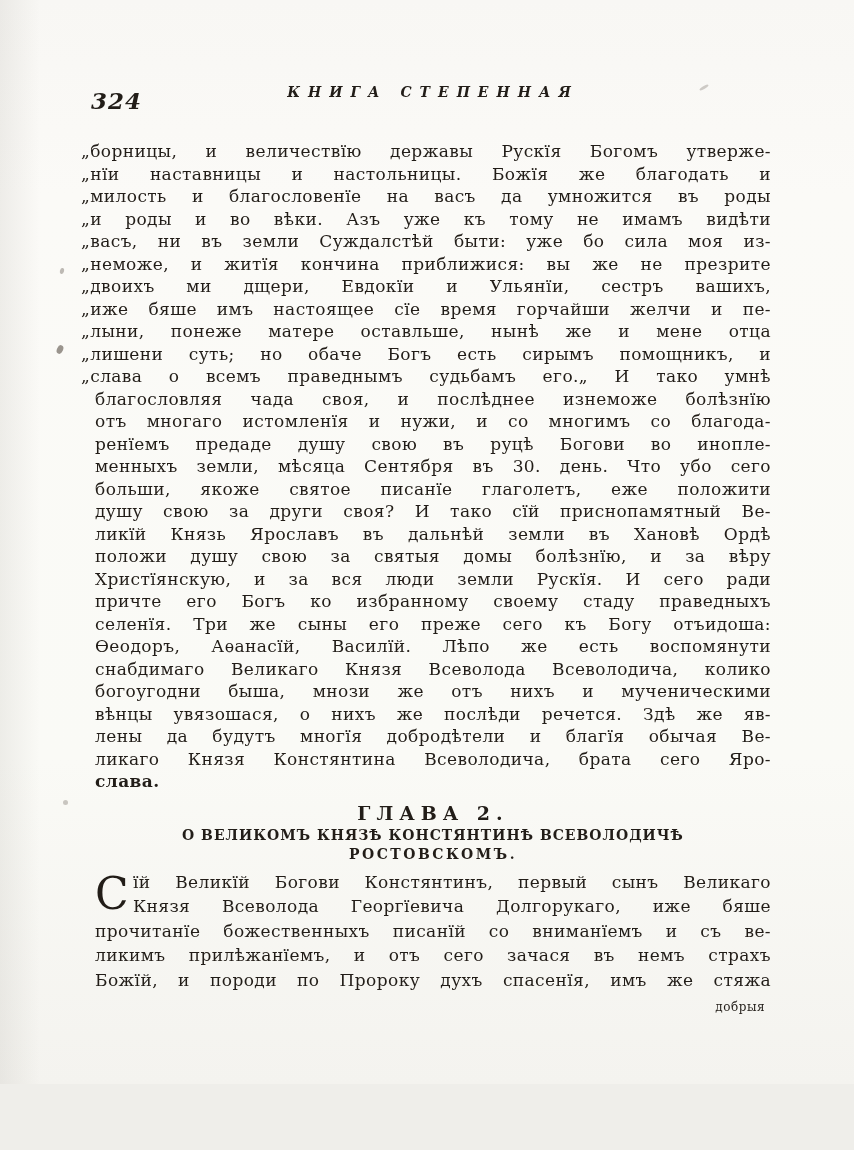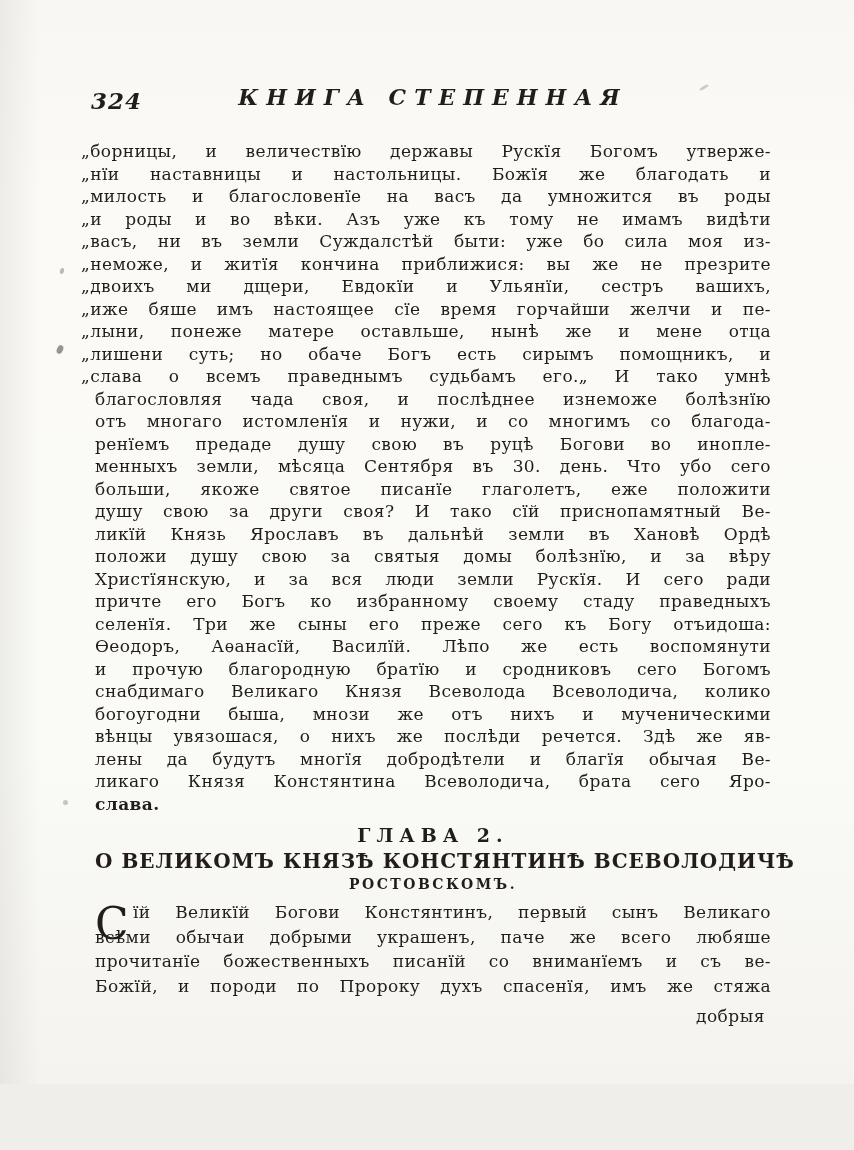--- a/index.html
+++ b/index.html
@@ -8,44 +8,44 @@
     background:#efeeea;
     font-family:"DejaVu Serif", serif;
   }
   .page{
     position:relative;width:854px;height:1084px;overflow:hidden;
     background:linear-gradient(180deg,#f8f7f4 0%,#fbfaf7 18%,#fafaf6 70%,#f4f3ef 100%);
     color:#221d18;
   }
   .running-head{position:absolute;top:84px;left:95px;width:676px;height:30px;}
   .pagenum{position:absolute;left:-4px;top:3px;font-style:italic;font-weight:bold;font-size:23px;letter-spacing:1px;}
-  .head-title{display:block;text-align:center;font-style:italic;font-weight:bold;font-size:22px;letter-spacing:8px;white-space:nowrap;}
+  .head-title{display:block;text-align:center;font-style:italic;font-weight:bold;font-size:14px;letter-spacing:8px;white-space:nowrap;}
 
   .textblock{position:absolute;top:140px;left:95px;width:676px;}
   .line{
     font-size:17px;line-height:22.5px;height:22.5px;overflow:visible;
     text-align:justify;text-align-last:justify;white-space:nowrap0;
     letter-spacing:.4px;word-spacing:2px;
   }
   .line.hang{text-indent:-14px;}
   .line.short{text-align-last:left;font-weight:bold;}
 
   .chapter{text-align:center;margin-top:9px;}
   .kicker{font-size:19px;font-weight:bold;letter-spacing:6px;}
-  .ch-title{font-size:20px;font-weight:bold;letter-spacing:1px;margin-top:3px;white-space:nowrap;}
+  .ch-title{font-size:14px;font-weight:bold;letter-spacing:1px;margin-top:3px;white-space:nowrap;}
   .ch-sub{font-size:14px;font-weight:bold;letter-spacing:2.5px;margin-top:3px;}
 
   .para2{position:relative;margin-top:8px;}
   .para2 .line{line-height:24.5px;height:24.5px;}
   .para2 .indent{padding-left:38px;}
   .dropcap{
     position:absolute;left:0;top:0;
     font-size:44px;line-height:48px;font-weight:normal;
   }
-  .catchword{margin-top:8px;text-align:right;font-size:17px;letter-spacing:.5px;padding-right:6px;}
+  .catchword{margin-top:8px;text-align:right;font-size:12px;letter-spacing:.5px;padding-right:6px;}
 
   .speck{position:absolute;background:#4a4036;border-radius:50%;}
   .speck.s1{left:57px;top:345px;width:6px;height:9px;opacity:.55;transform:rotate(25deg);}
   .speck.s2{left:60px;top:268px;width:4px;height:6px;opacity:.35;transform:rotate(15deg);}
   .speck.s3{left:699px;top:86px;width:10px;height:3px;opacity:.25;transform:rotate(-30deg);}
   .speck.s4{left:63px;top:800px;width:5px;height:5px;opacity:.28;}
   .edge-shade{
     position:absolute;left:0;top:0;width:40px;height:1150px;
     background:linear-gradient(90deg,rgba(120,115,105,.10),rgba(120,115,105,0));
   }
@@ -108,21 +108,20 @@
         <div class="line">положи душу свою за святыя домы болѣзнїю, и за вѣру</div>
 
         <div class="line">Христїянскую, и за вся люди земли Рускїя.  И сего ради</div>
 
         <div class="line">причте его Богъ ко избранному своему стаду праведныхъ</div>
 
         <div class="line">селенїя.  Три же сыны его преже сего къ Богу отъидоша:</div>
 
         <div class="line">Ѳеодоръ, Аѳанасїй, Василїй.  Лѣпо же есть воспомянути</div>
 
-        <div class="line">и прочую благородную братїю и сродниковъ сего Богомъ</div>
 
         <div class="line">снабдимаго Великаго Князя Всеволода Всеволодича, колико</div>
 
         <div class="line">богоугодни быша, мнози же отъ нихъ и мученическими</div>
 
         <div class="line">вѣнцы увязошася, о нихъ же послѣди речется.  Здѣ же яв-</div>
 
         <div class="line">лены да будутъ многїя добродѣтели и благїя обычая Ве-</div>
 
         <div class="line">ликаго Князя Констянтина Всеволодича, брата сего Яро-</div>
@@ -132,26 +131,27 @@
 
     <div class="chapter">
       <div class="kicker">ГЛАВА 2.</div>
       <div class="ch-title">О ВЕЛИКОМЪ КНЯЗѢ КОНСТЯНТИНѢ ВСЕВОЛОДИЧѢ</div>
       <div class="ch-sub">РОСТОВСКОМЪ.</div>
     </div>
 
     <div class="para2">
       <span class="dropcap">С</span>
       <div class="line indent">їй Великїй Богови Констянтинъ, первый сынъ Великаго</div>
+      <div class="line indent">Князя Всеволода Георгїевича Долгорукаго, иже бяше</div>
       <div>
 
-          <div class="line p2">всѣми обычаи добрыми украшенъ, паче же всего любяше</div>
 
           <div class="line p2">прочитанїе божественныхъ писанїй со вниманїемъ и съ ве-</div>
 
+          <div class="line p2">ликимъ прилѣжанїемъ, и отъ сего зачася въ немъ страхъ</div>
 
           <div class="line p2">Божїй, и породи по Пророку духъ спасенїя, имъ же стяжа</div>
         </div>
     </div>
 
     <div class="catchword">добрыя</div>
 
   </div>
 
   <span class="speck s1"></span>

